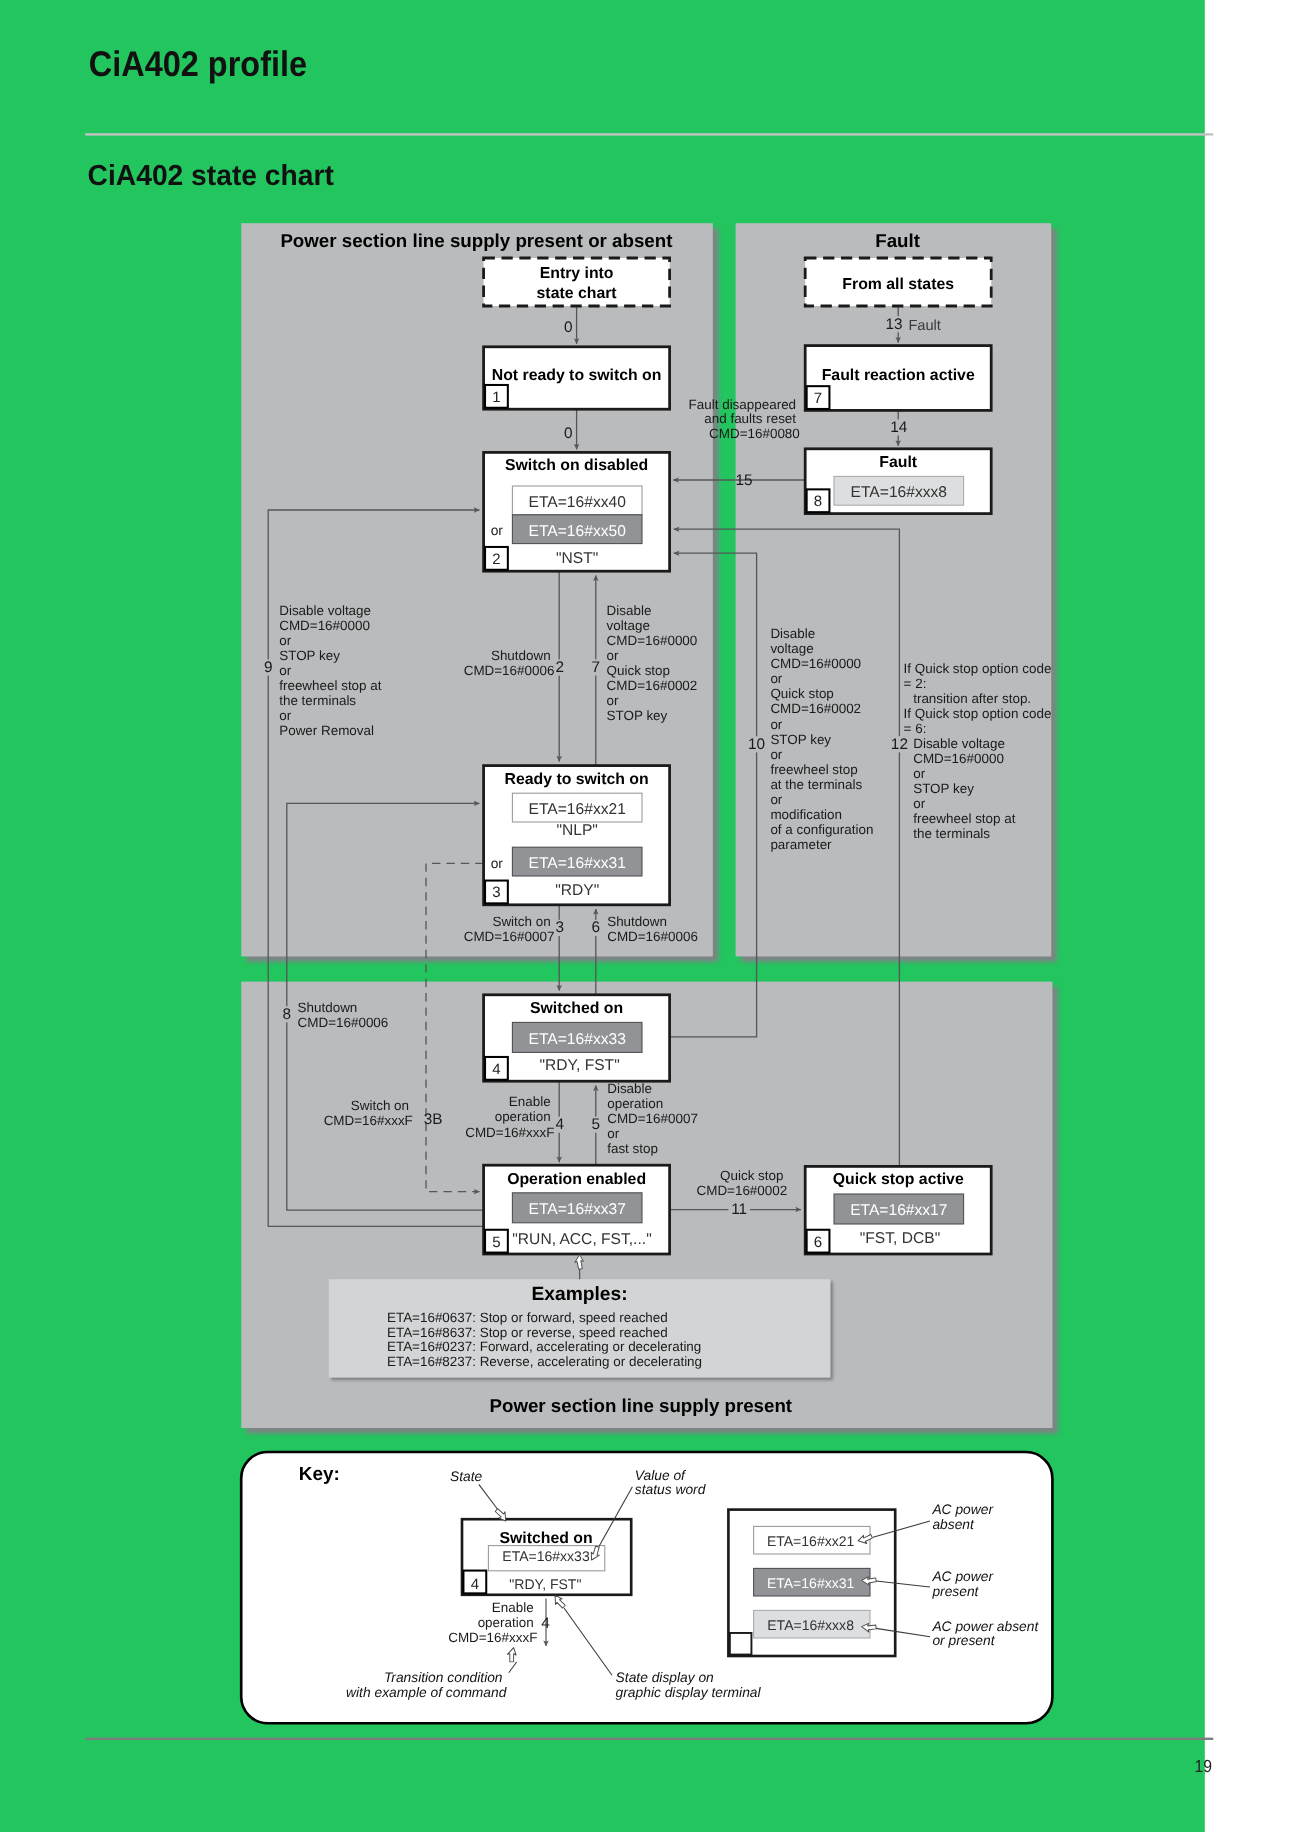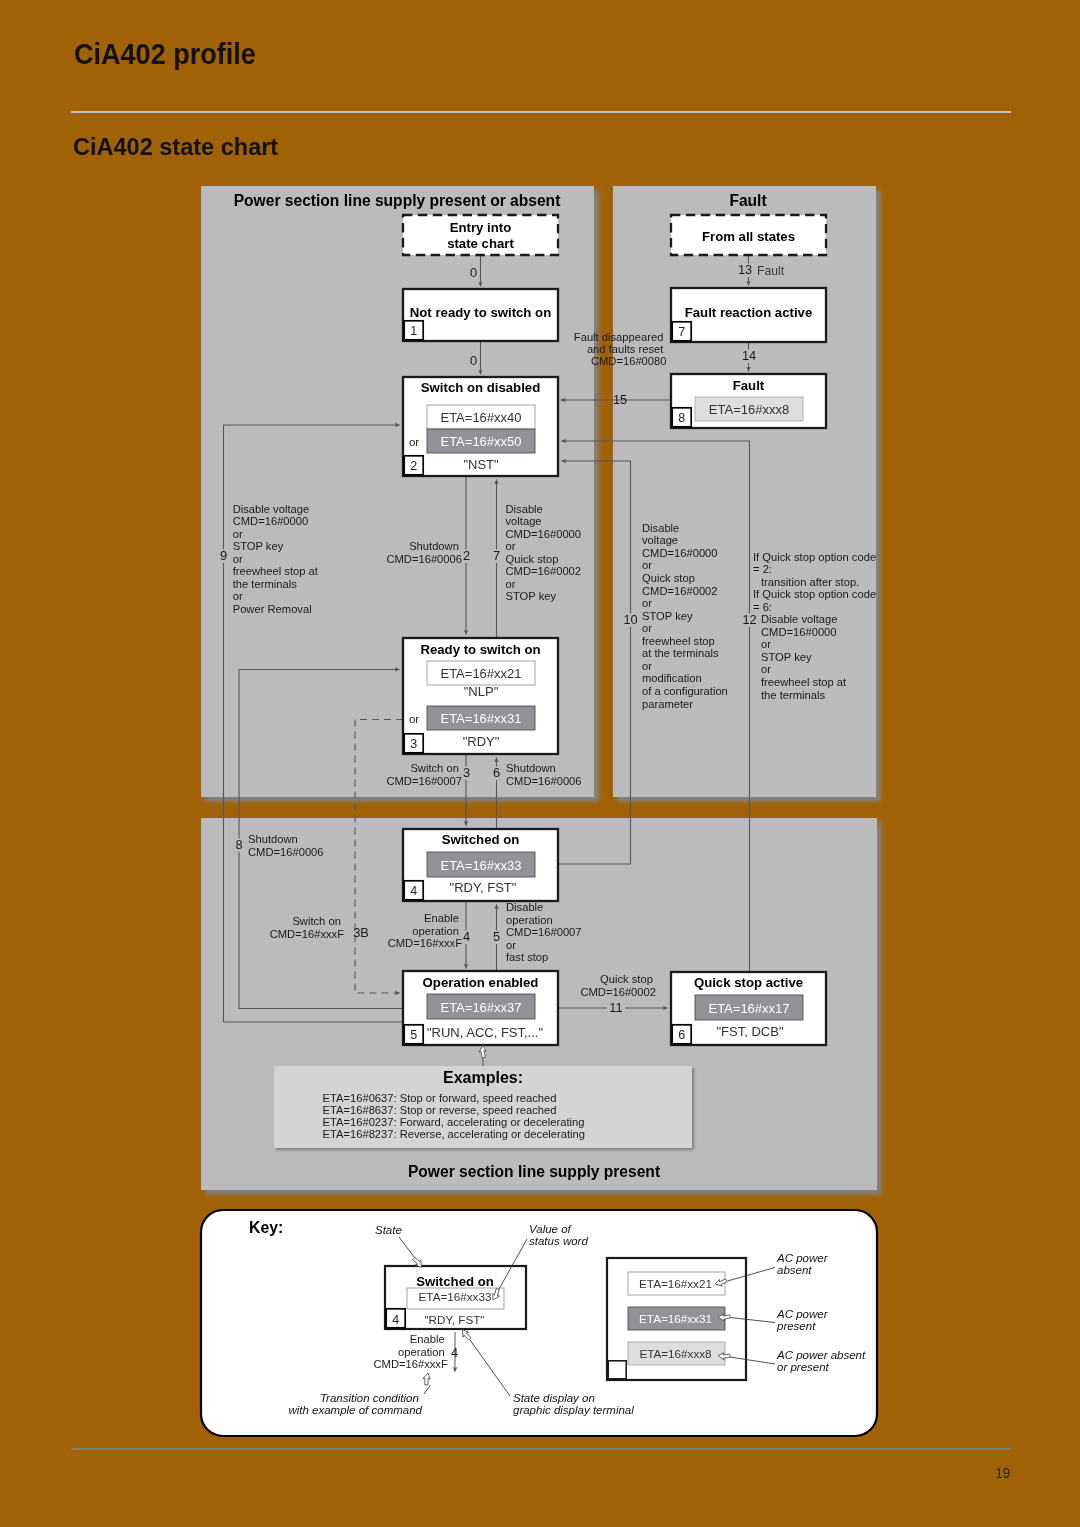--- a/index.html
+++ b/index.html
@@ -1,18 +1,18 @@
 <!DOCTYPE html>
 <html><head>
 <meta charset="utf-8">
 <title>CiA402 profile</title>
 <style>
   html,body{margin:0;padding:0;background:#fff;}
   body{width:1080px;height:1527px;font-family:"Liberation Sans",sans-serif;overflow:hidden;}
-  .page{position:relative;width:1080px;height:1527px;background:#a16207;}
+  .page{position:relative;width:1004px;height:1527px;background:#22c55e;}
   #h1{position:absolute;left:73.5px;top:36.5px;font-size:29.7px;font-weight:bold;color:#111;transform-origin:left top;transform:scaleX(0.911);}
   #rule1{position:absolute;left:71px;top:111px;width:940px;height:2px;background:#c2c2c2;}
   #h2{position:absolute;left:73px;top:132.5px;font-size:24.1px;font-weight:bold;color:#111;transform-origin:left top;transform:scaleX(0.976);}
   #rule2{position:absolute;left:71px;top:1448px;width:940px;height:2px;background:#7d7d7d;}
   #pgnum{position:absolute;left:942px;top:1464.5px;width:68px;text-align:right;font-size:14.6px;color:#222;transform-origin:right top;transform:scaleX(0.9);}
   svg#diagram{position:absolute;left:0;top:0;}
   svg text{font-family:"Liberation Sans",sans-serif;}
 </style>
 </head>
 <body>

